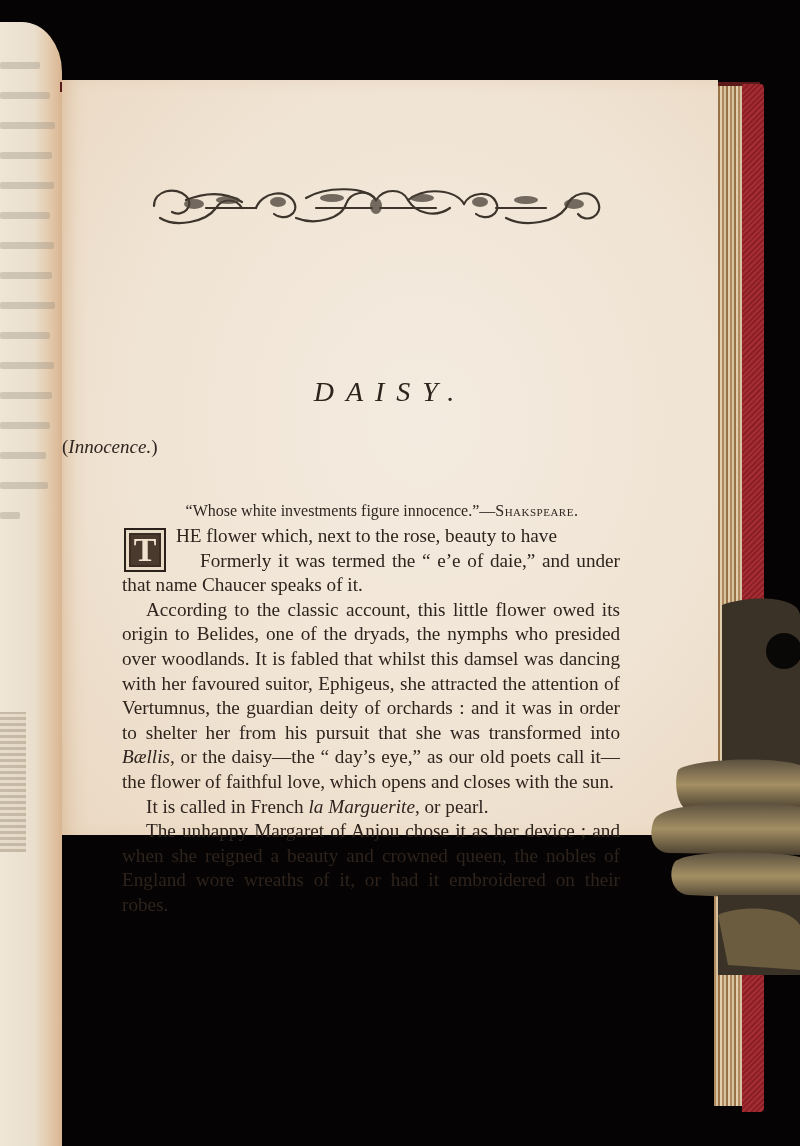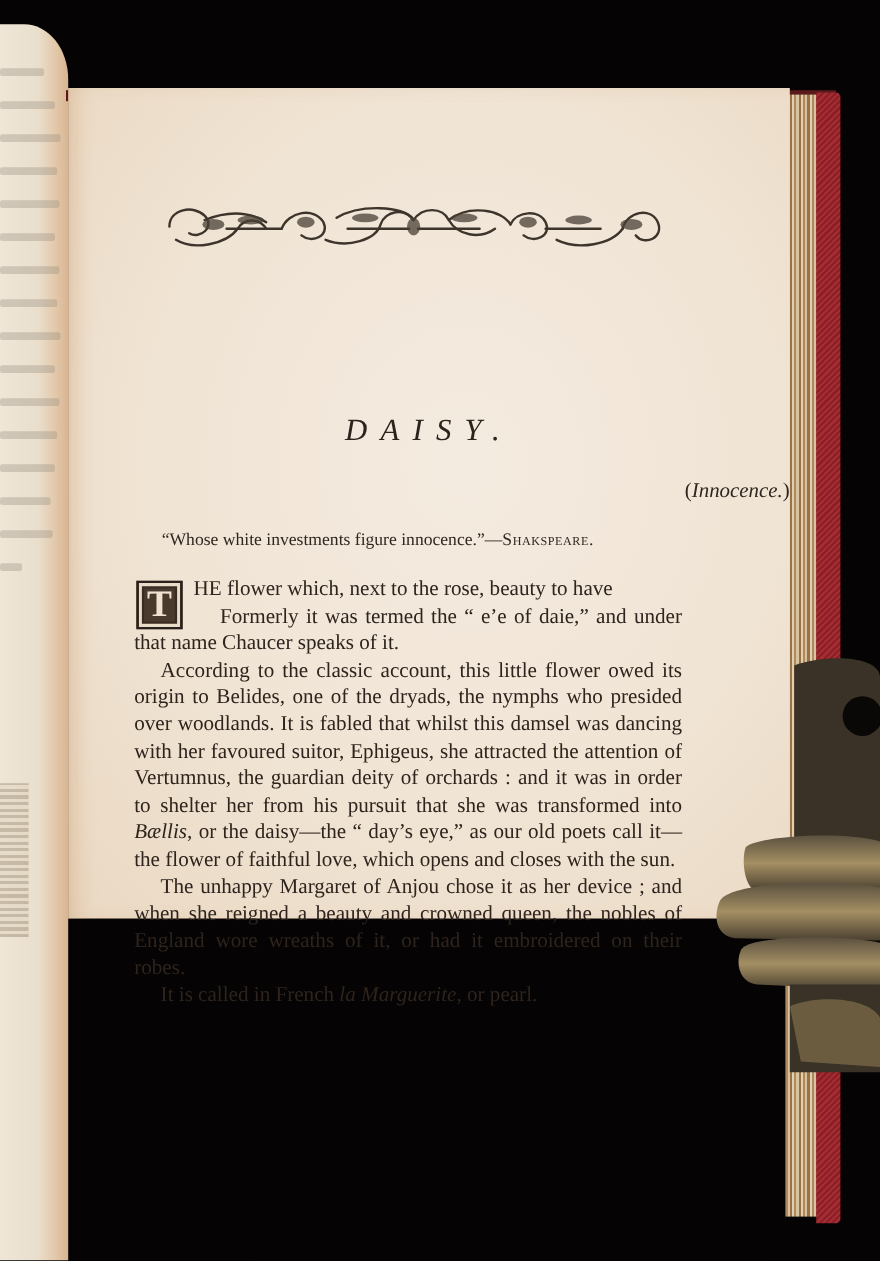--- a/index.html
+++ b/index.html
@@ -46,26 +46,26 @@
     .ornament {
       position: absolute; left: 84px; top: 98px; width: 460px; height: 56px;
     }
     .title {
       position: absolute; left: 0; width: 100%; top: 296px;
       text-align: center; font-style: italic; font-size: 28px; letter-spacing: 12px;
       color: #2c231d;
     }
     .subtitle {
       position: absolute; left: 0; width: 100%; top: 356px;
-      text-align: right; font-size: 19px; color: #2f2620;
+      text-align: left; font-size: 19px; color: #2f2620;
     }
     .subtitle i { font-style: italic; }
     .epigraph {
-      position: absolute; left: 85px; top: 402px; width: 470px;
-      text-align: left; font-size: 16px; color: #2f2620;
+      position: absolute; left: 85px; top: 422px; width: 470px;
+      text-align: center; font-size: 16px; color: #2f2620;
     }
     .epigraph .sc { font-variant: small-caps; letter-spacing: 0.5px; }
     .body-text {
       position: absolute; left: 60px; top: 444px; width: 498px;
       font-size: 19.2px; line-height: 24.6px; color: #2e241d;
       text-align: justify;
     }
     .body-text p { margin: 0; text-indent: 24px; }
     .body-text p.first { text-indent: 0; }
     .dropcap {
@@ -145,22 +145,22 @@
     <span>“Whose white investments figure innocence.”—</span><span class="sc">Shakspeare.</span>
   </div>
 
   <div class="body-text">
     <p class="first">
       <span class="dropcap">T</span>
       <span>HE flower which, next to the rose, beauty to have</span>
     </p>
     <p>Formerly it was termed the “ e’e of daie,” and under that name Chaucer speaks of it.</p>
     <p><span>According to the classic account, this little flower owed its origin to Belides, one of the dryads, the nymphs who presided over woodlands. It is fabled that whilst this damsel was dancing with her favoured suitor, Ephigeus, she attracted the attention of Vertumnus, the guardian deity of orchards : and it was in order to shelter her from his pursuit that she was transformed into </span><i>Bællis</i><span>, or the daisy—the “ day’s eye,” as our old poets call it—the flower of faithful love, which opens and closes with the sun.</span></p>
+    <p><span>It is called in French </span><i>la Marguerite</i><span>, or pearl.</span></p>
     <p>The unhappy Margaret of Anjou chose it as her device ; and when she reigned a beauty and crowned queen, the nobles of England wore wreaths of it, or had it embroidered on their robes.</p>
-    <p><span>It is called in French </span><i>la Marguerite</i><span>, or pearl.</span></p>
   </div>
 </div>
 
 <svg class="clip" viewBox="0 0 152 380">
   <defs>
     <linearGradient id="brass" x1="0" y1="0" x2="0" y2="1">
       <stop offset="0" stop-color="#5c5140"></stop>
       <stop offset="0.5" stop-color="#a48f63"></stop>
       <stop offset="1" stop-color="#4a4030"></stop>
     </linearGradient>

